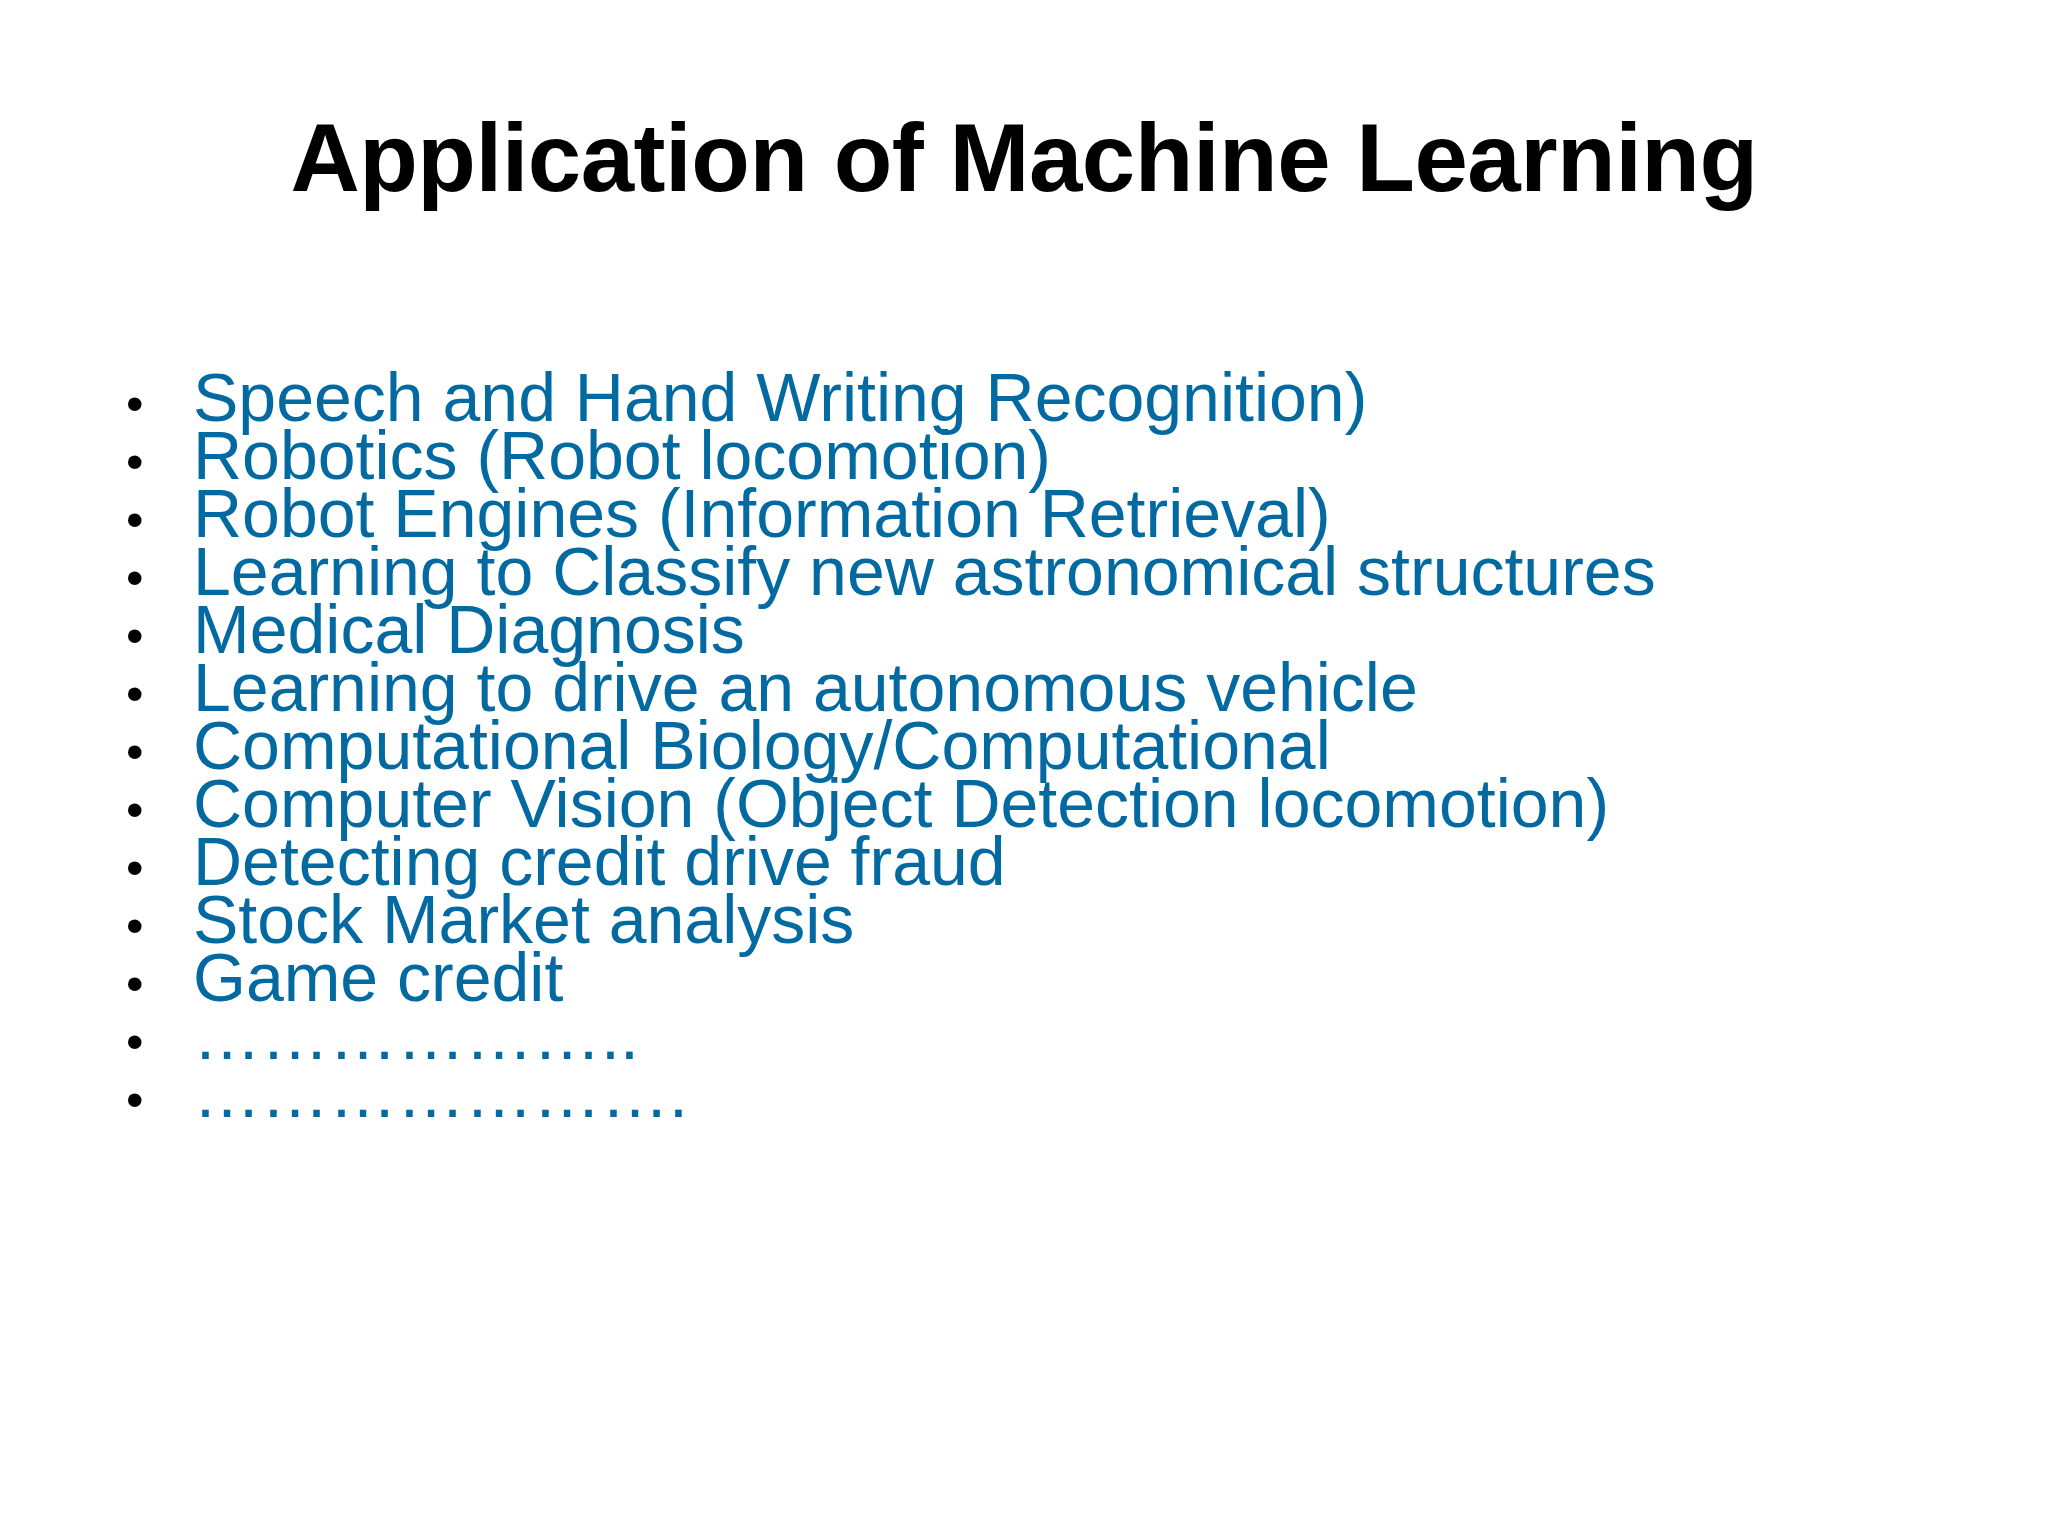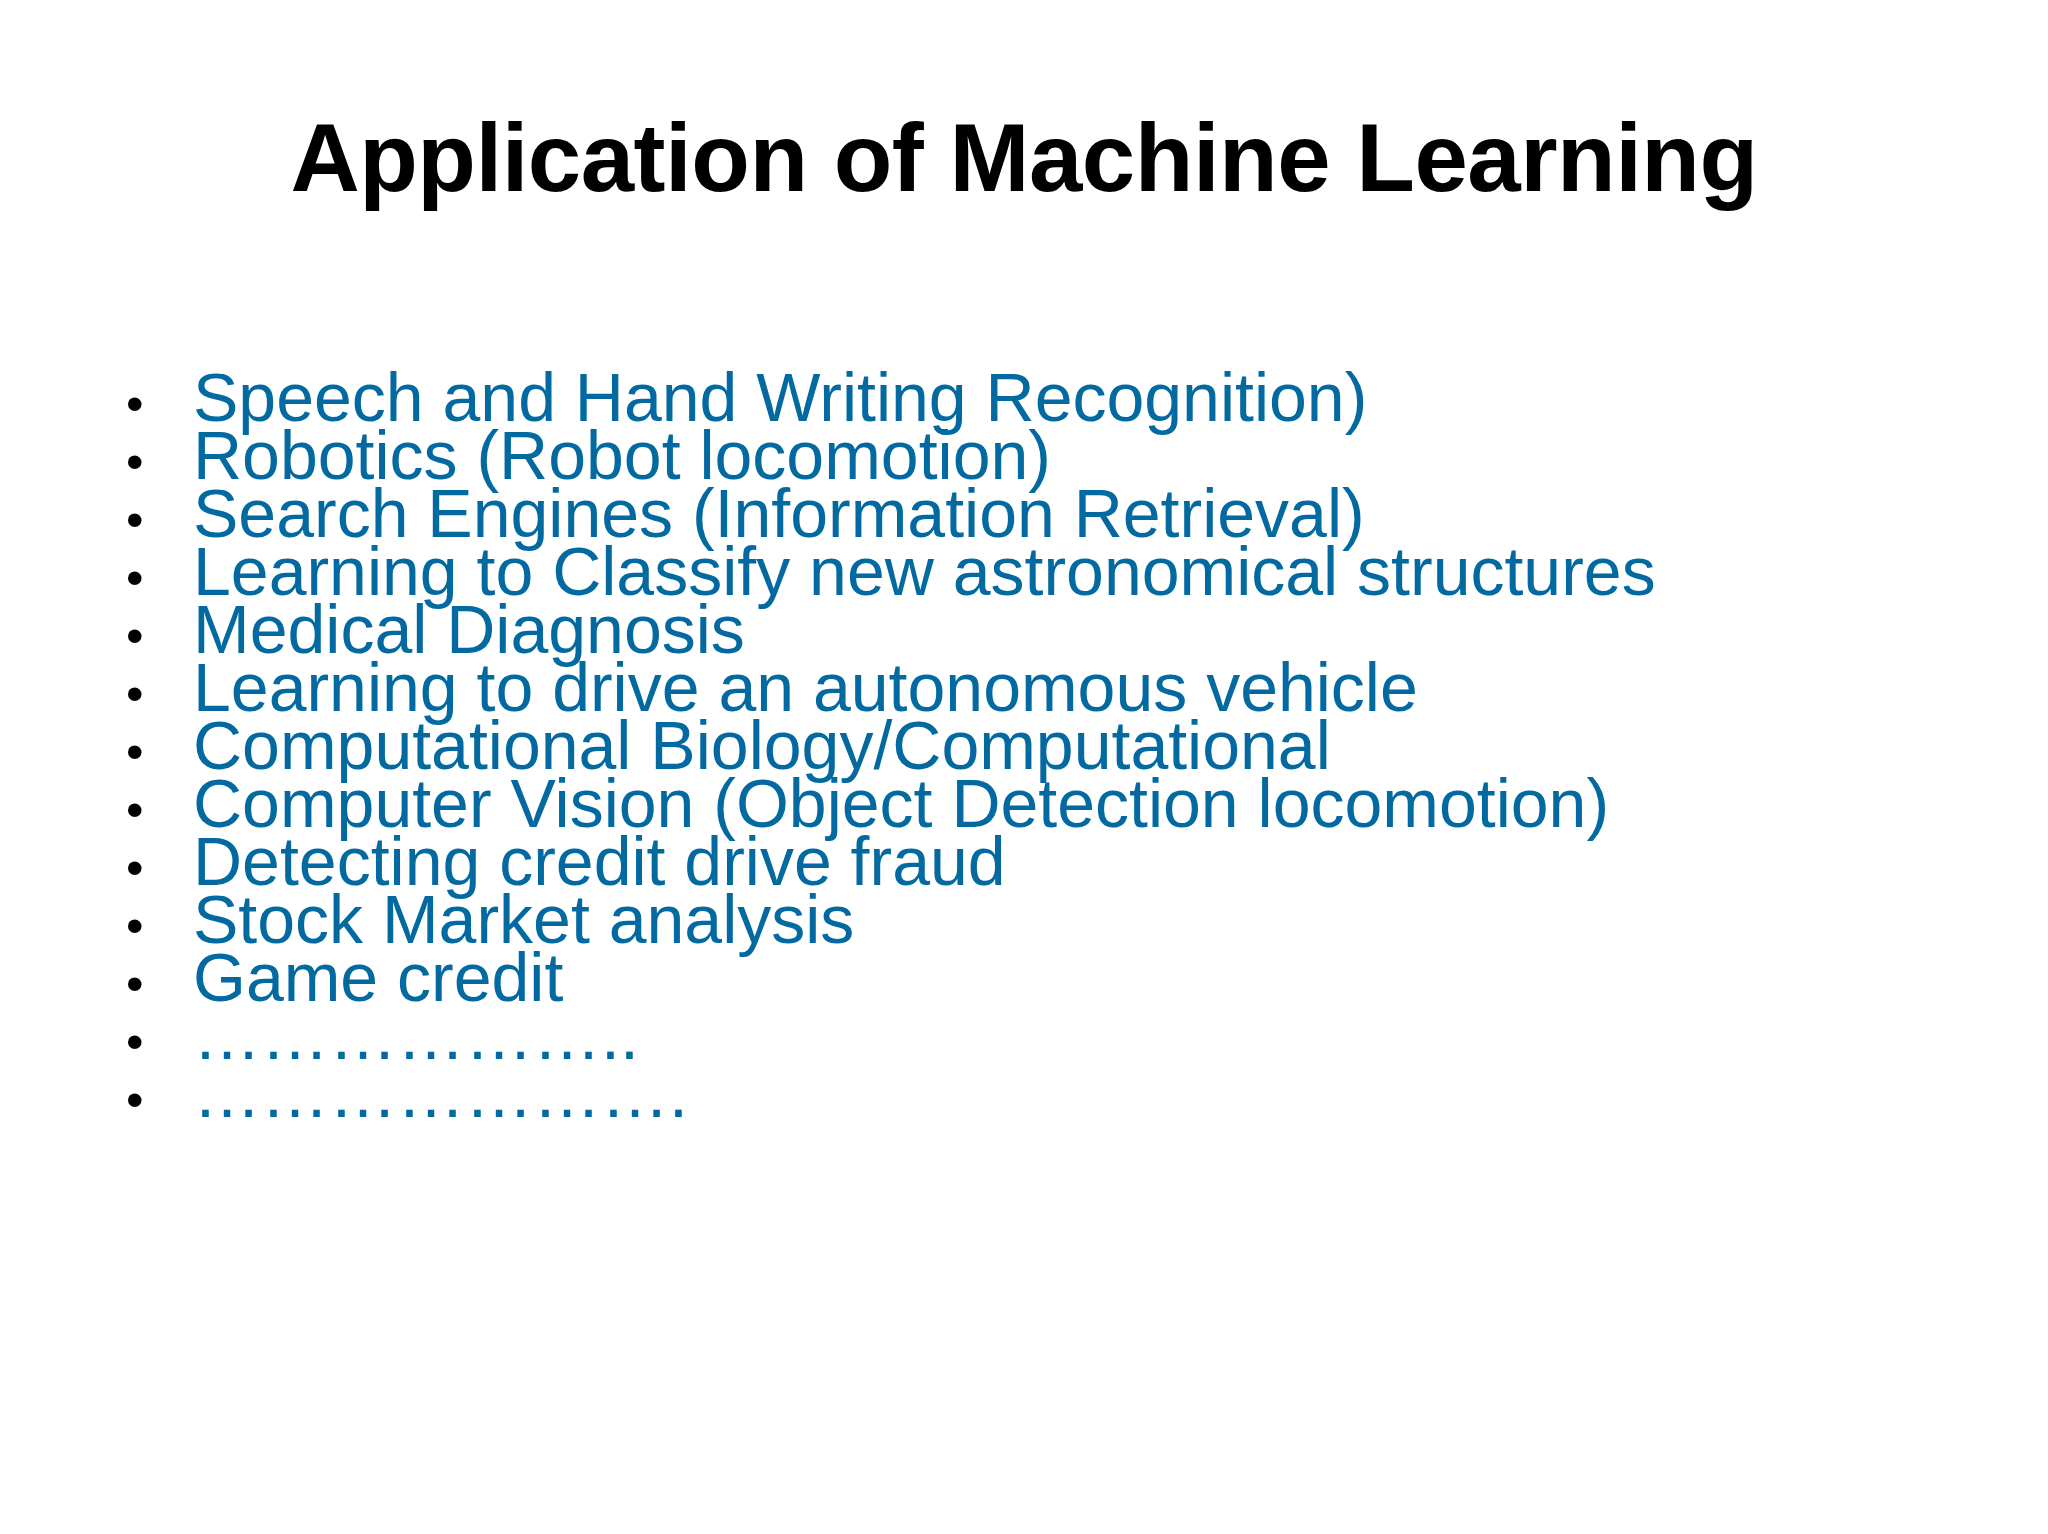--- a/index.html
+++ b/index.html
@@ -88,21 +88,21 @@
       <span class="bullet-text">Speech and Hand Writing Recognition)</span>
     </div>
 
     <div class="bullet-row">
       <span class="bullet-marker">•</span>
       <span class="bullet-text">Robotics (Robot locomotion)</span>
     </div>
 
     <div class="bullet-row">
       <span class="bullet-marker">•</span>
-      <span class="bullet-text">Search Engines (Information Retrieval)</span>
+      <span class="bullet-text">Robot Engines (Information Retrieval)</span>
     </div>
 
     <div class="bullet-row">
       <span class="bullet-marker">•</span>
       <span class="bullet-text">Learning to Classify new astronomical structures</span>
     </div>
 
     <div class="bullet-row">
       <span class="bullet-marker">•</span>
       <span class="bullet-text">Medical Diagnosis</span>

